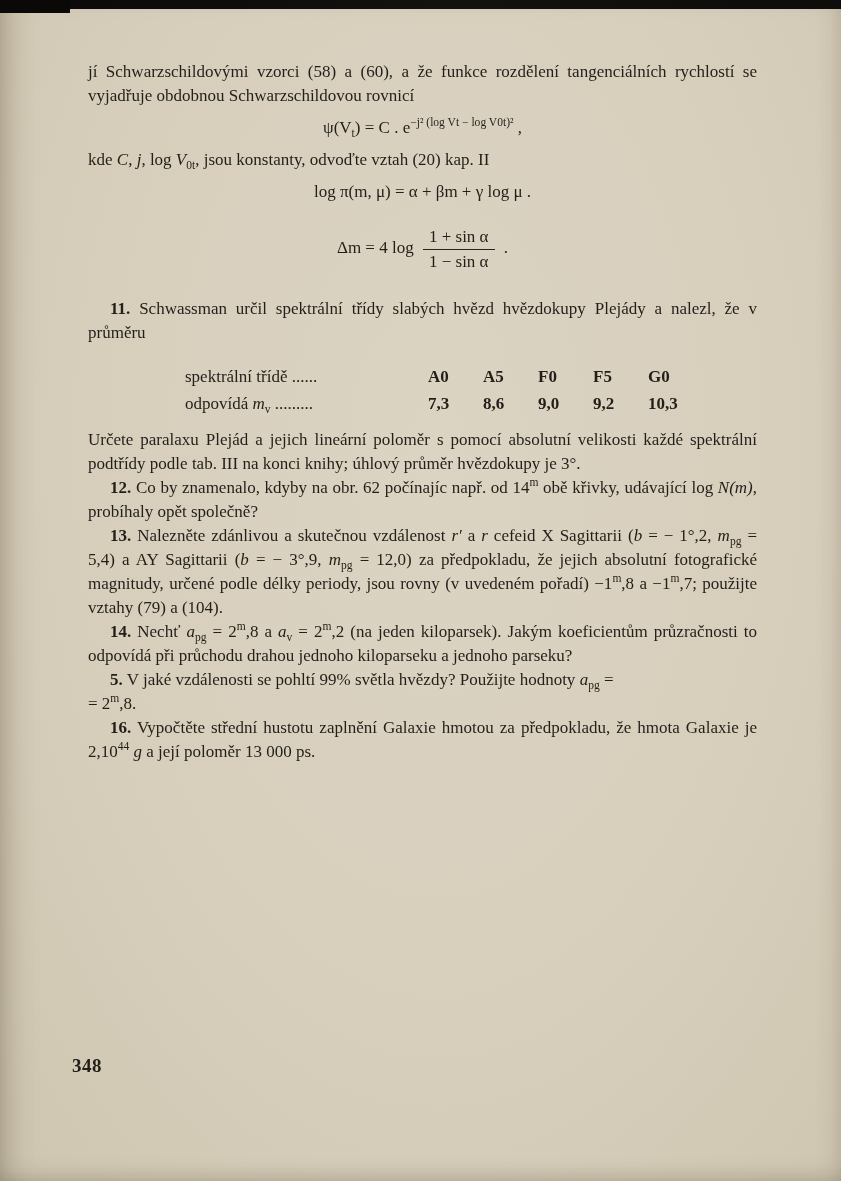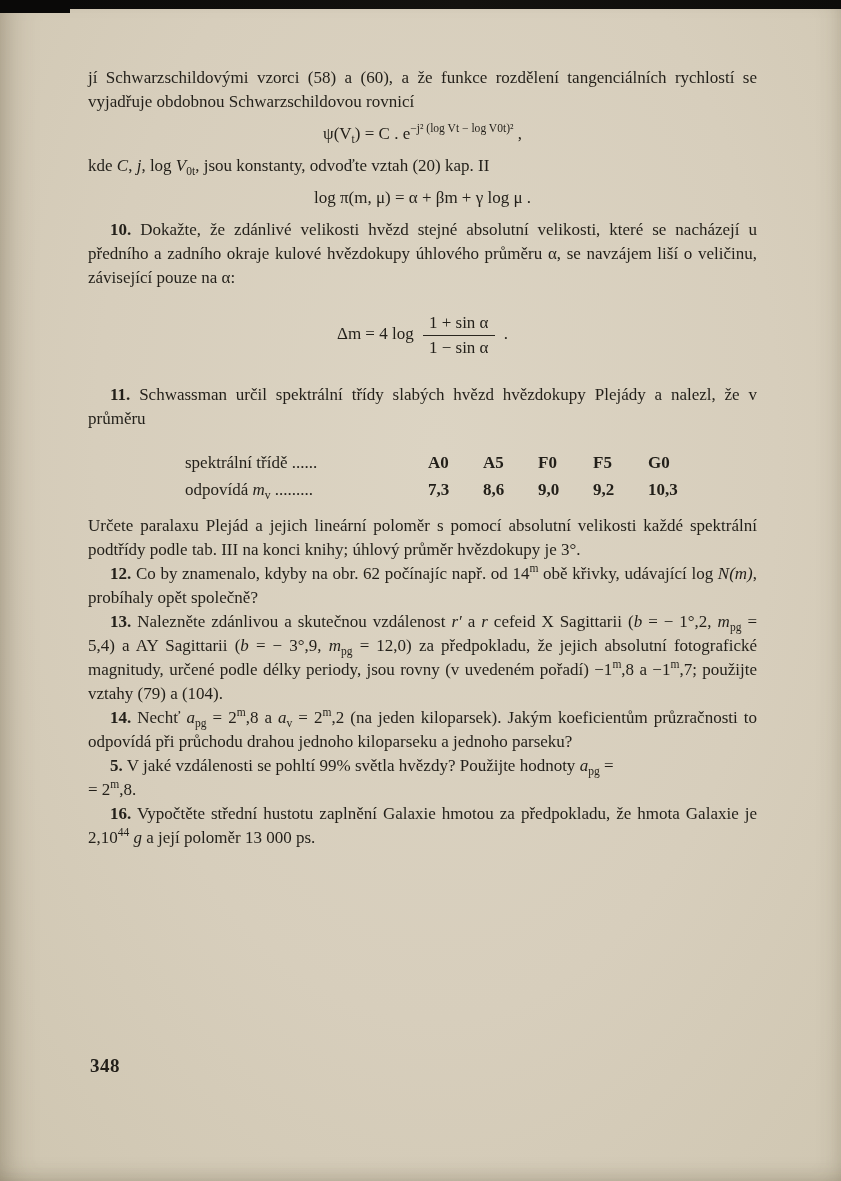--- a/index.html
+++ b/index.html
@@ -22,21 +22,21 @@
   }
   .scan-strip{
     position:absolute;top:0;left:0;width:841px;height:9px;
     background:linear-gradient(to right,#0a0908 0%,#14120f 55%,#0d0c0a 100%);
   }
   .scan-strip-notch{
     position:absolute;top:0;left:0;width:70px;height:13px;
     background:#0a0908;
   }
   .text-block{
-    position:absolute;left:88px;top:66px;width:669px;
+    position:absolute;left:88px;top:60px;width:669px;
     font-size:17px;line-height:24px;text-align:justify;
   }
   p.para{margin:0;}
   p.indent{text-indent:22px;}
   sup{font-size:68%;line-height:0;vertical-align:super;}
   sub{font-size:68%;line-height:0;vertical-align:sub;}
   b{font-weight:bold;}
   .formula{
     text-align:center;margin:8px 0;line-height:24px;
   }
@@ -47,42 +47,41 @@
   }
   .fnum{display:block;border-bottom:1.3px solid #2a261f;padding:0 6px 1px;}
   .fden{display:block;padding-top:1px;}
   .spectral-table{
     margin:18px 0 11px 97px;line-height:27px;
   }
   .trow{display:flex;}
   .tlabel{width:243px;}
   .tval{width:55px;font-weight:bold;}
   .page-number{
-    position:absolute;left:90px;top:1055px;
+    position:absolute;left:72px;top:1055px;
     font-size:19px;font-weight:bold;letter-spacing:.5px;
   }
 </style>
 </head>
 <body>
 
 <div class="page">
   <div class="scan-strip"></div>
   <div class="scan-strip-notch"></div>
 
   <div class="text-block">
 
     <p class="para">jí Schwarzschildovými vzorci (58) a (60), a že funkce rozdělení tangenciálních rychlostí se vyjadřuje obdobnou Schwarzschildovou rovnicí</p>
 
     <div class="formula"><span>ψ(V</span><sub>t</sub><span>) = C . e</span><sup>−j² (log Vt − log V0t)²</sup><span> ,</span></div>
 
     <p class="para"><span>kde </span><i>C</i><span>, </span><i>j</i><span>, log </span><i>V</i><sub>0t</sub><span>, jsou konstanty, odvoďte vztah (20) kap. II</span></p>
 
     <div class="formula">log π(m, μ) = α + βm + γ log μ .</div>
 
-    <p class="para indent"><b>10.</b><span> Dokažte, že zdánlivé velikosti hvězd stejné absolutní velikosti, které se nacházejí u předního a zadního okraje kulové hvězdokupy úhlového průměru α, se navzájem liší o veličinu, závisející pouze na α:</span></p>
 
     <div class="formula formula-frac">
       <span class="fpart">Δm = 4 log</span>
       <span class="frac">
         <span class="fnum">1 + sin α</span>
         <span class="fden">1 − sin α</span>
       </span>
       <span class="fpart">.</span>
     </div>
 

